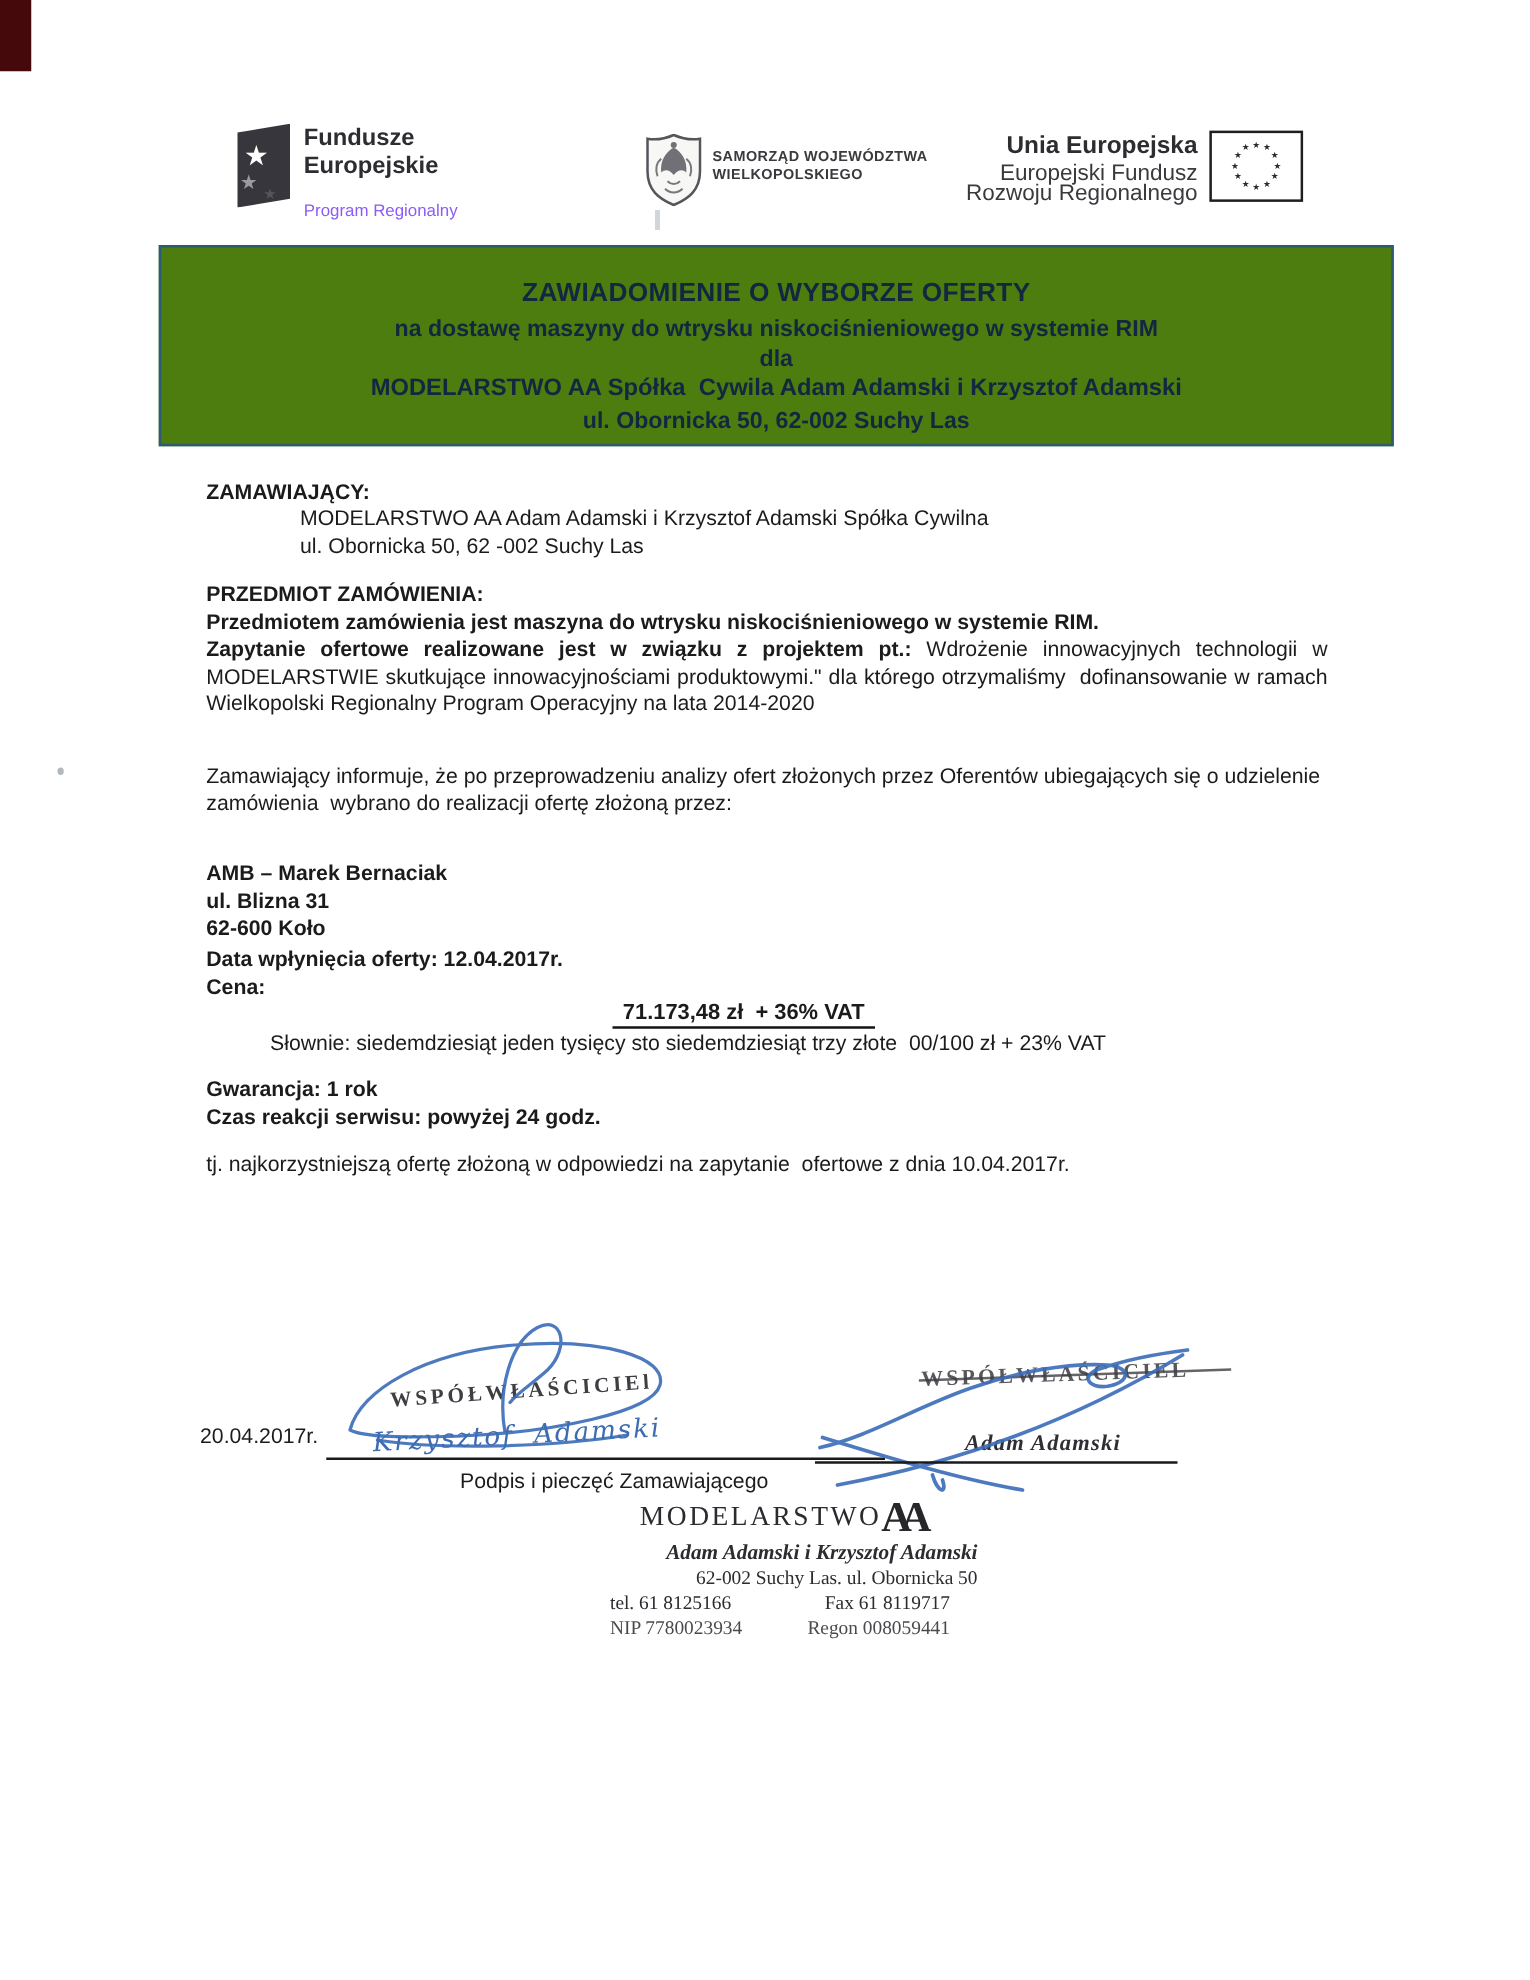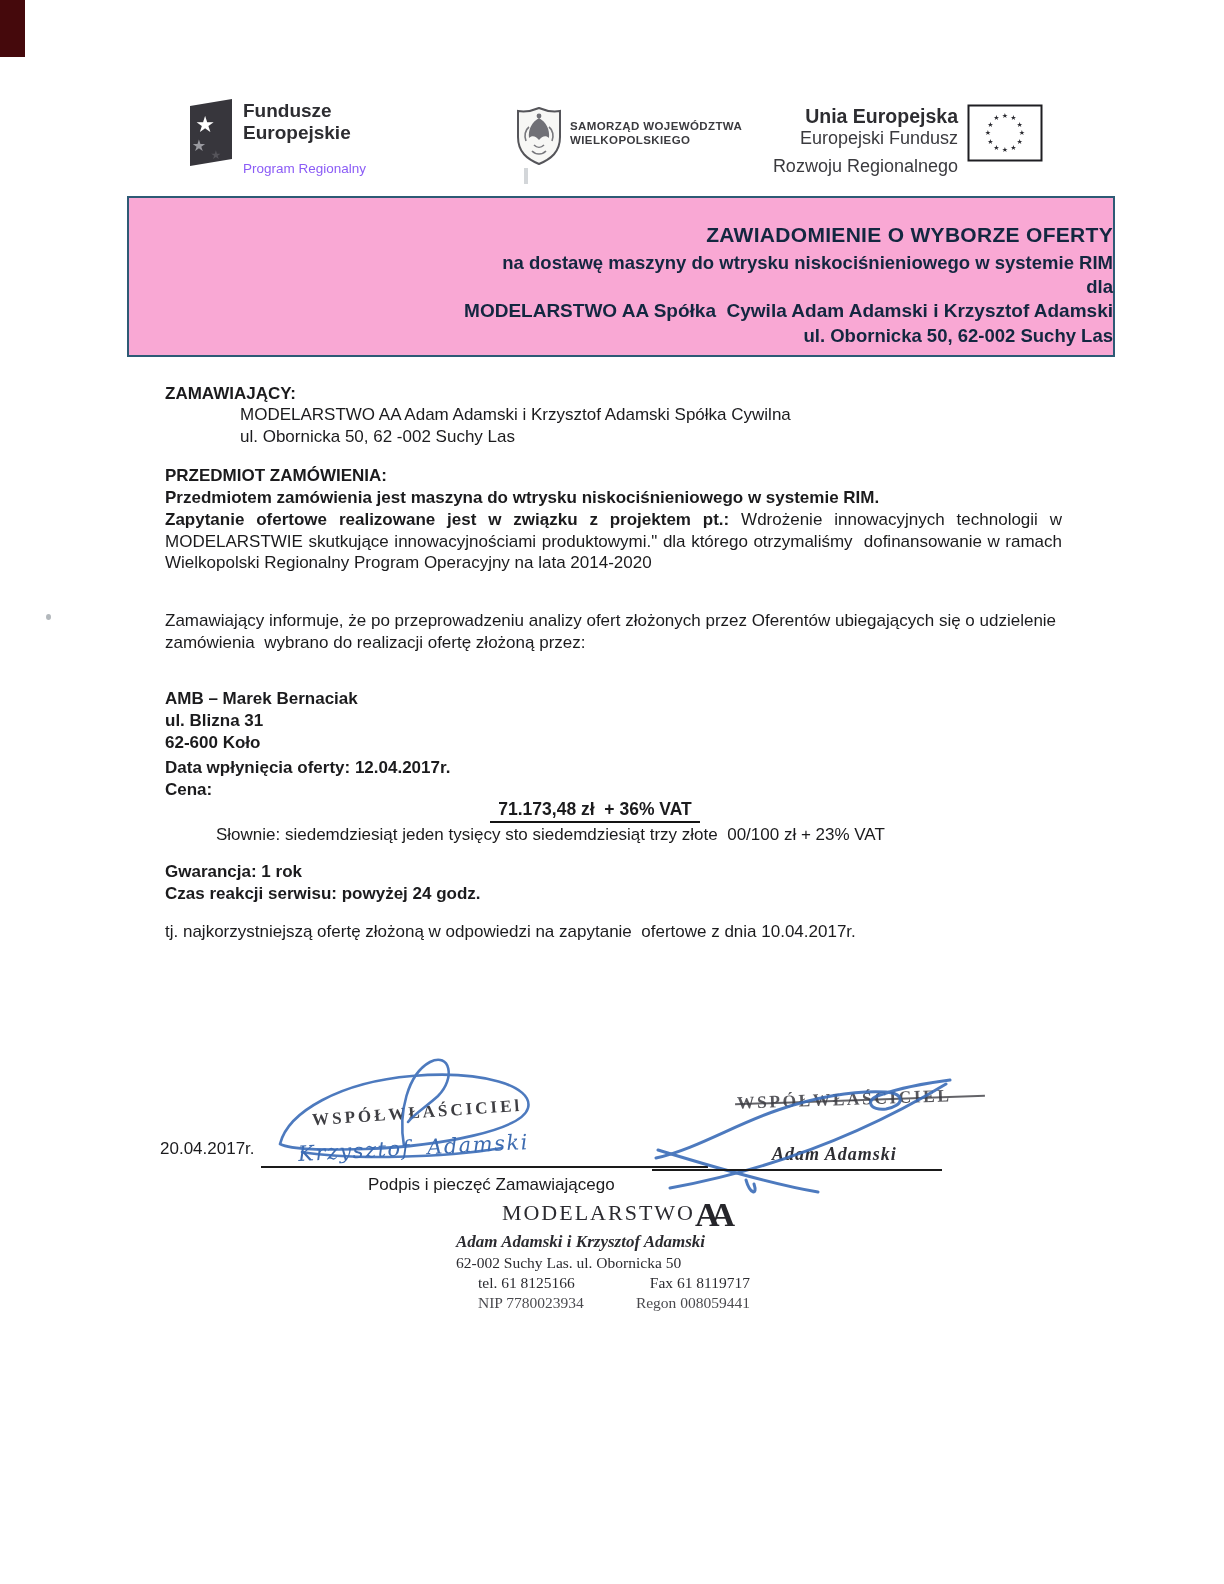--- a/index.html
+++ b/index.html
@@ -17,39 +17,39 @@
   
   .logo-text-fe{left:243px;top:100px;font-size:19px;font-weight:bold;line-height:22px;color:#2d2d31;}
   .logo-text-fe .sub{font-size:13.5px;font-weight:normal;margin-top:14px;color:#8b5cf6;}
   .logo-text-sw{left:570px;top:119px;font-size:11.5px;font-weight:bold;line-height:14px;
                 letter-spacing:.4px;color:#3a3a3e;}
   .logo-text-ue{left:700px;top:105px;width:258px;text-align:right;color:#2d2d31;}
   .logo-text-ue .t{font-size:19.5px;font-weight:bold;}
   .logo-text-ue .s{font-size:18px;line-height:16px;margin-top:2px;color:#3a3a3e;}
 
   
-  .notice{left:127px;top:196px;width:988px;height:161px;background:#f9a8d4;
-          border:2px solid #2d5a75;box-sizing:border-box;text-align:right;color:#132740;}
+  .notice{left:127px;top:196px;width:988px;height:161px;background:#4d7c0f;
+          border:2px solid #2d5a75;box-sizing:border-box;text-align:center;color:#132740;}
   .notice .l1{margin-top:25px;font-size:21px;font-weight:bold;letter-spacing:.3px;}
   .notice .l2{margin-top:5px;font-size:18.5px;font-weight:bold;}
   .notice .l3{margin-top:2px;font-size:18.5px;font-weight:bold;}
   .notice .l4{margin-top:2px;font-size:19px;font-weight:bold;}
   .notice .l5{margin-top:3px;font-size:18.5px;font-weight:bold;}
 
   .body-txt{font-size:17px;line-height:21.5px;}
   .just{text-align:justify;}
 
   .price{border-bottom:2.5px solid #141414;padding:0 8px 2px 8px;font-weight:bold;font-size:17.5px;}
 
   
   .stamp-serif{font-family:"Liberation Serif",serif;color:#2e2e33;}
   .pen{color:#3e6cb0;font-family:"DejaVu Serif",serif;font-style:italic;}
   .sig-line{background:#1a1a1a;height:2px;}
 
-  .company-stamp{left:456px;top:1200px;width:316px;text-align:left;
+  .company-stamp{left:466px;top:1200px;width:316px;text-align:right;
                  font-family:"Liberation Serif",serif;color:#2b2b30;}
   .cs-name{font-size:22px;letter-spacing:2px;}
   .cs-owners{font-size:17px;font-style:italic;font-weight:bold;margin-top:2px;}
   .cs-line{font-size:15.5px;margin-top:2px;}
   .cs-row{display:flex;justify-content:space-between;width:272px;margin:2px auto 0 auto;font-size:15.5px;}
   .aa-mono{font-family:"Liberation Serif",serif;font-weight:bold;font-size:34px;
            letter-spacing:-9px;color:#26262b;line-height:30px;}
 </style>
 </head>
 <body>
@@ -80,21 +80,21 @@
     <circle cx="23" cy="9" r="2.4" fill="#707076"></circle>
   </svg>
   <div class="abs logo-text-sw">
     <div>SAMORZĄD WOJEWÓDZTWA</div>
     <div>WIELKOPOLSKIEGO</div>
   </div>
 
   <div class="abs logo-text-ue">
     <div class="t">Unia Europejska</div>
     <div class="s">Europejski Fundusz</div>
-    <div class="s" style="margin-top:12px;">Rozwoju Regionalnego</div>
+    <div class="s" style="margin-top:0;">Rozwoju Regionalnego</div>
   </div>
   <svg class="abs" style="left:967px;top:104px;" width="76" height="58" viewBox="0 0 76 58">
     <rect x="1.5" y="1.5" width="73" height="55" fill="#ffffff" stroke="#1e1e22" stroke-width="2"></rect>
     <g fill="#2a2a30" font-size="7" text-anchor="middle" font-family="DejaVu Sans">
       <text x="38" y="14">★</text>
         <text x="46.5" y="16.3">★</text>
         <text x="52.7" y="22.5">★</text>
       <text x="55" y="31">★</text>
         <text x="52.7" y="39.5">★</text>
         <text x="46.5" y="45.7">★</text>

